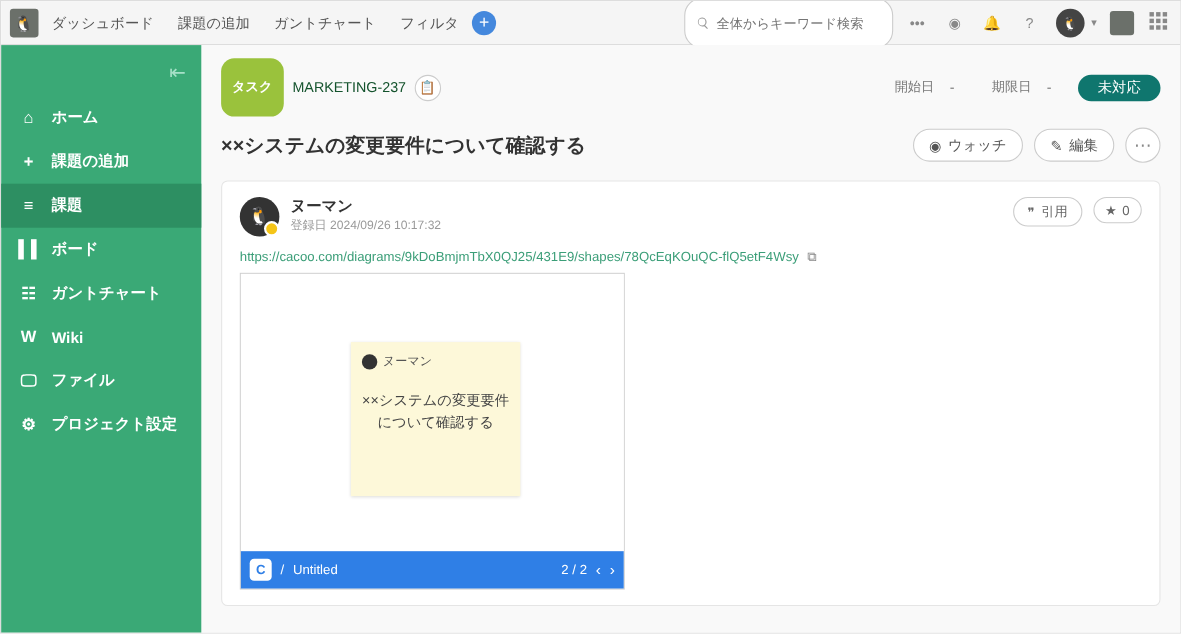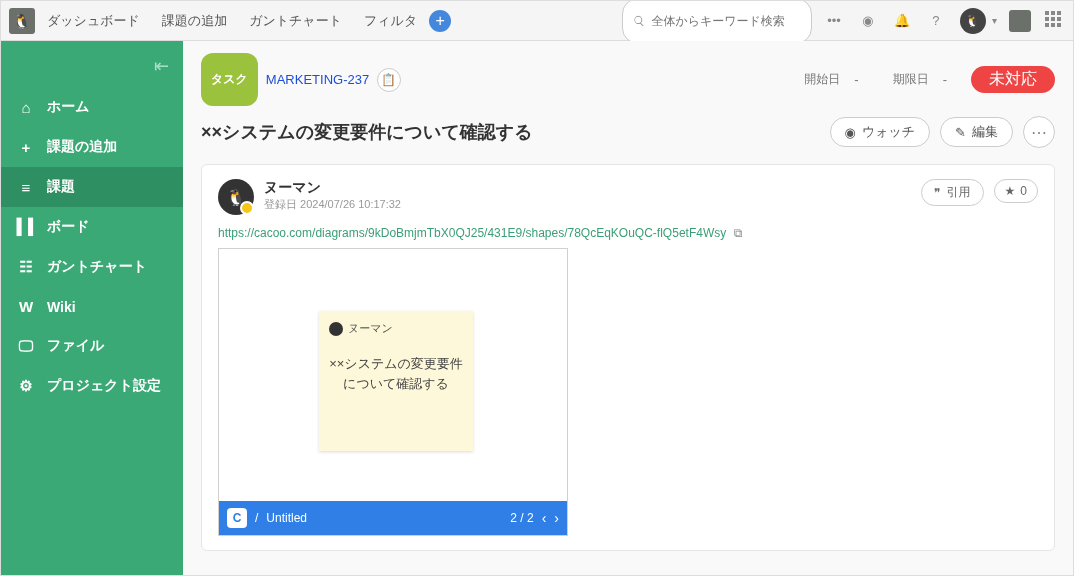--- a/index.html
+++ b/index.html
@@ -37,26 +37,26 @@
 .proj-row { display: flex; align-items: center; padding: 10px 18px; background: #f5f5f5; border-bottom: 1px solid #e5e5e5; gap: 10px; }
 .proj-row .proj-ico { width: 26px; height: 26px; background: #6b706a; border-radius: 3px; }
 .proj-row .proj-name { font-size: 16px; font-weight: 700; color: #333; }
 .proj-row .proj-key { font-size: 13px; color: #888; margin-left: 4px; }
 .proj-row .spacer { flex: 1; }
 .proj-row .search-circ { width: 30px; height: 30px; border: 1px solid #ccc; border-radius: 50%; display: flex; align-items: center; justify-content: center; cursor: pointer; color: #888; background:#fff;}
 
 .issue-hdr { padding: 12px 18px 10px;}
 .issue-meta { display: flex; align-items: center; gap: 8px; }
 .type-badge { background: #9ac23c; color: #fff; font-size: 12px; padding: 18px 10px; border-radius: 12px; font-weight: 600; }
-.issue-key { color: #1d4ed8; font-size: 13px; }
+.issue-key { color: #14532d; font-size: 13px; }
 .copy-circ { width: 24px; height: 24px; border: 1px solid #ccc; border-radius: 50%; display: flex; align-items: center; justify-content: center; color: #888; font-size: 12px; cursor:pointer; background:#fff;}
 .issue-meta .spacer { flex: 1; }
 .date-lbl { font-size: 12px; color: #777; margin-left: 20px; }
 .date-dash { color: #777; margin: 0 6px; }
-.status-pill { background: #ef4444; color: #fff; font-size: 16px; padding: 3px 18px; border-radius: 14px; margin-left: 10px; }
+.status-pill { background: #0f766e; color: #fff; font-size: 13px; padding: 3px 18px; border-radius: 14px; margin-left: 10px; }
 
 .title-row { display: flex; align-items: center; margin-top: 10px; gap: 10px; }
 .issue-title { font-size: 18px; font-weight: 700; color: #333; flex: 1; }
 .pill-btn { border: 1px solid #ccc; border-radius: 18px; padding: 5px 14px; display: flex; align-items: center; gap: 6px; font-size: 13px; color: #555; cursor: pointer; background:#fff; }
 .circ-btn { width: 32px; height: 32px; border: 1px solid #ccc; border-radius: 50%; display: flex; align-items: center; justify-content: center; color: #888; cursor: pointer; font-size: 16px; background:#fff;}
 
 
 .card { margin: 6px 18px 18px; background: #fff; border: 1px solid #e5e5e5; border-radius: 6px; padding: 14px 16px; }
 .c-hdr { display: flex; align-items: flex-start; gap: 10px; }
 .c-av { width: 36px; height: 36px; border-radius: 50%; background: #333; display:flex; align-items:center; justify-content:center; color:#fff; font-size:16px; position:relative;}
@@ -188,21 +188,21 @@
           </div>
         <div class="circ-btn">⋯</div>
       </div>
     </div>
 
     <div class="card">
       <div class="c-hdr">
         <div class="c-av">🐧</div>
         <div>
           <div class="c-name">ヌーマン</div>
-          <div class="c-date"><span>登録日</span> <span>2024/07/26 10:17:32</span></div>
+          <div class="c-date"><span>登録日</span> <span>2024/09/26 10:17:32</span></div>
         </div>
         <div class="spacer"></div>
         <div class="quote-btn">
             <span>❞</span>
             <span>引用</span>
           </div>
         <div class="star-pill">
             <span>★</span>
             <span>0</span>
           </div>

